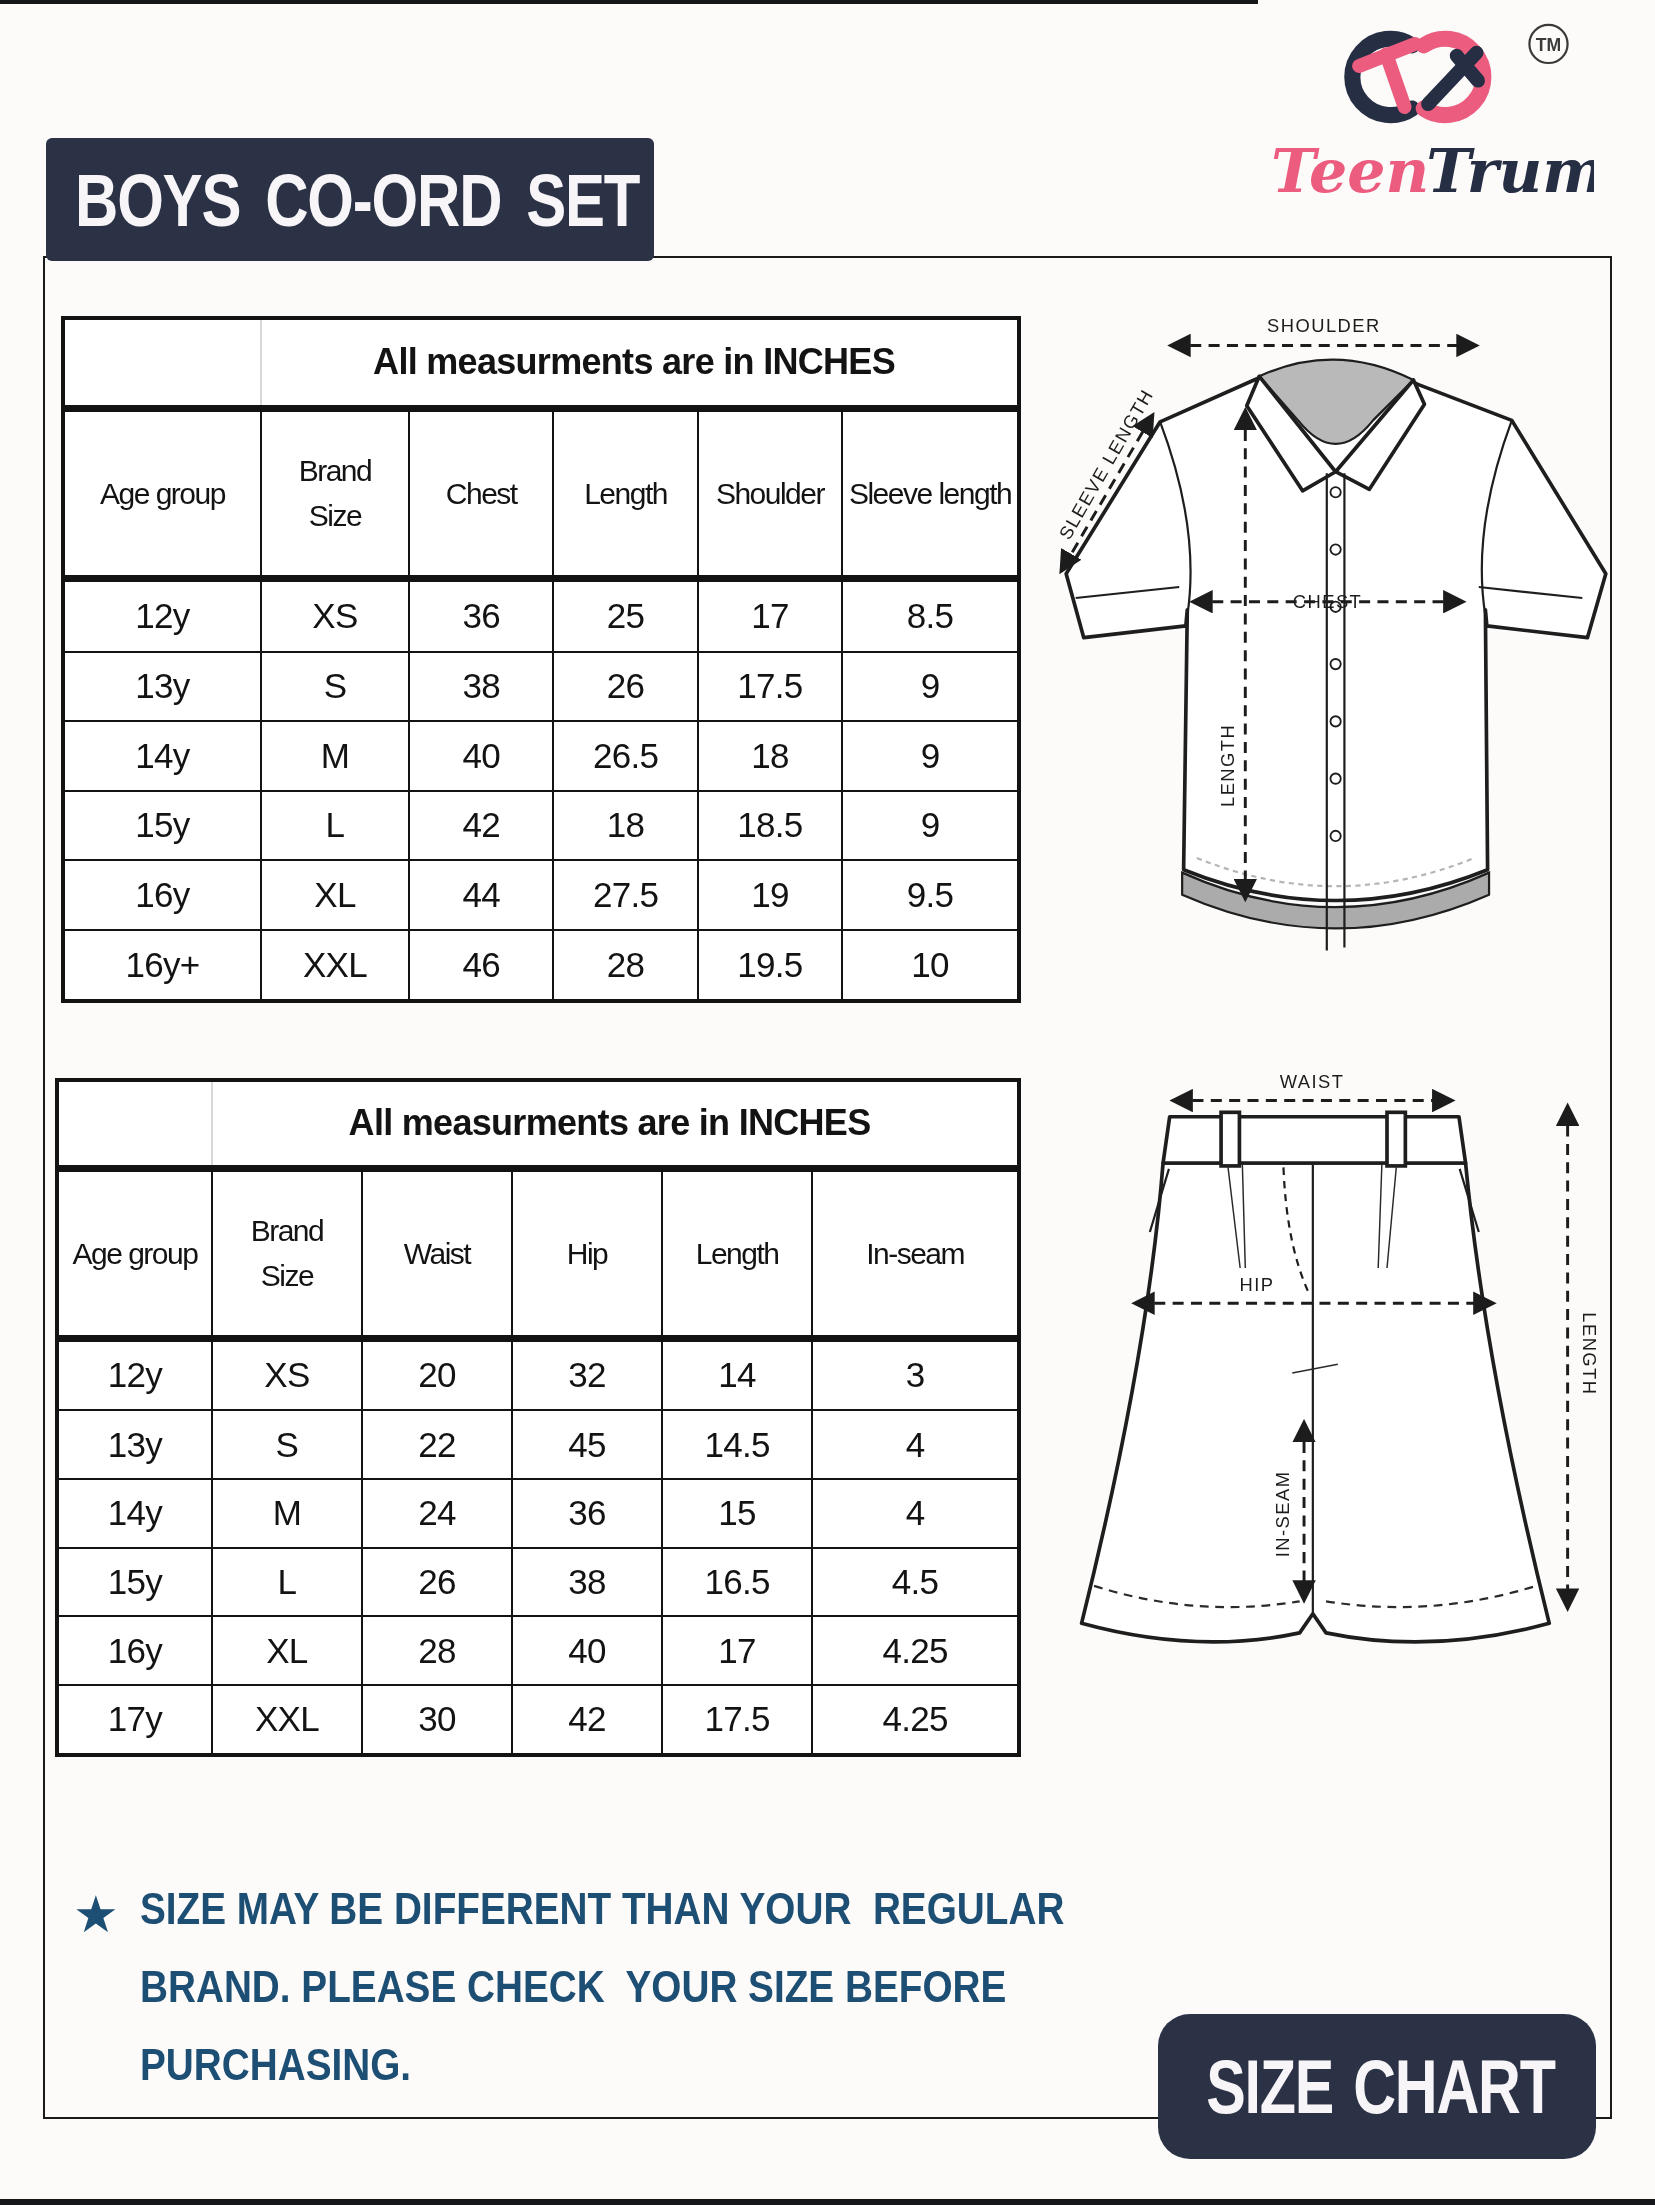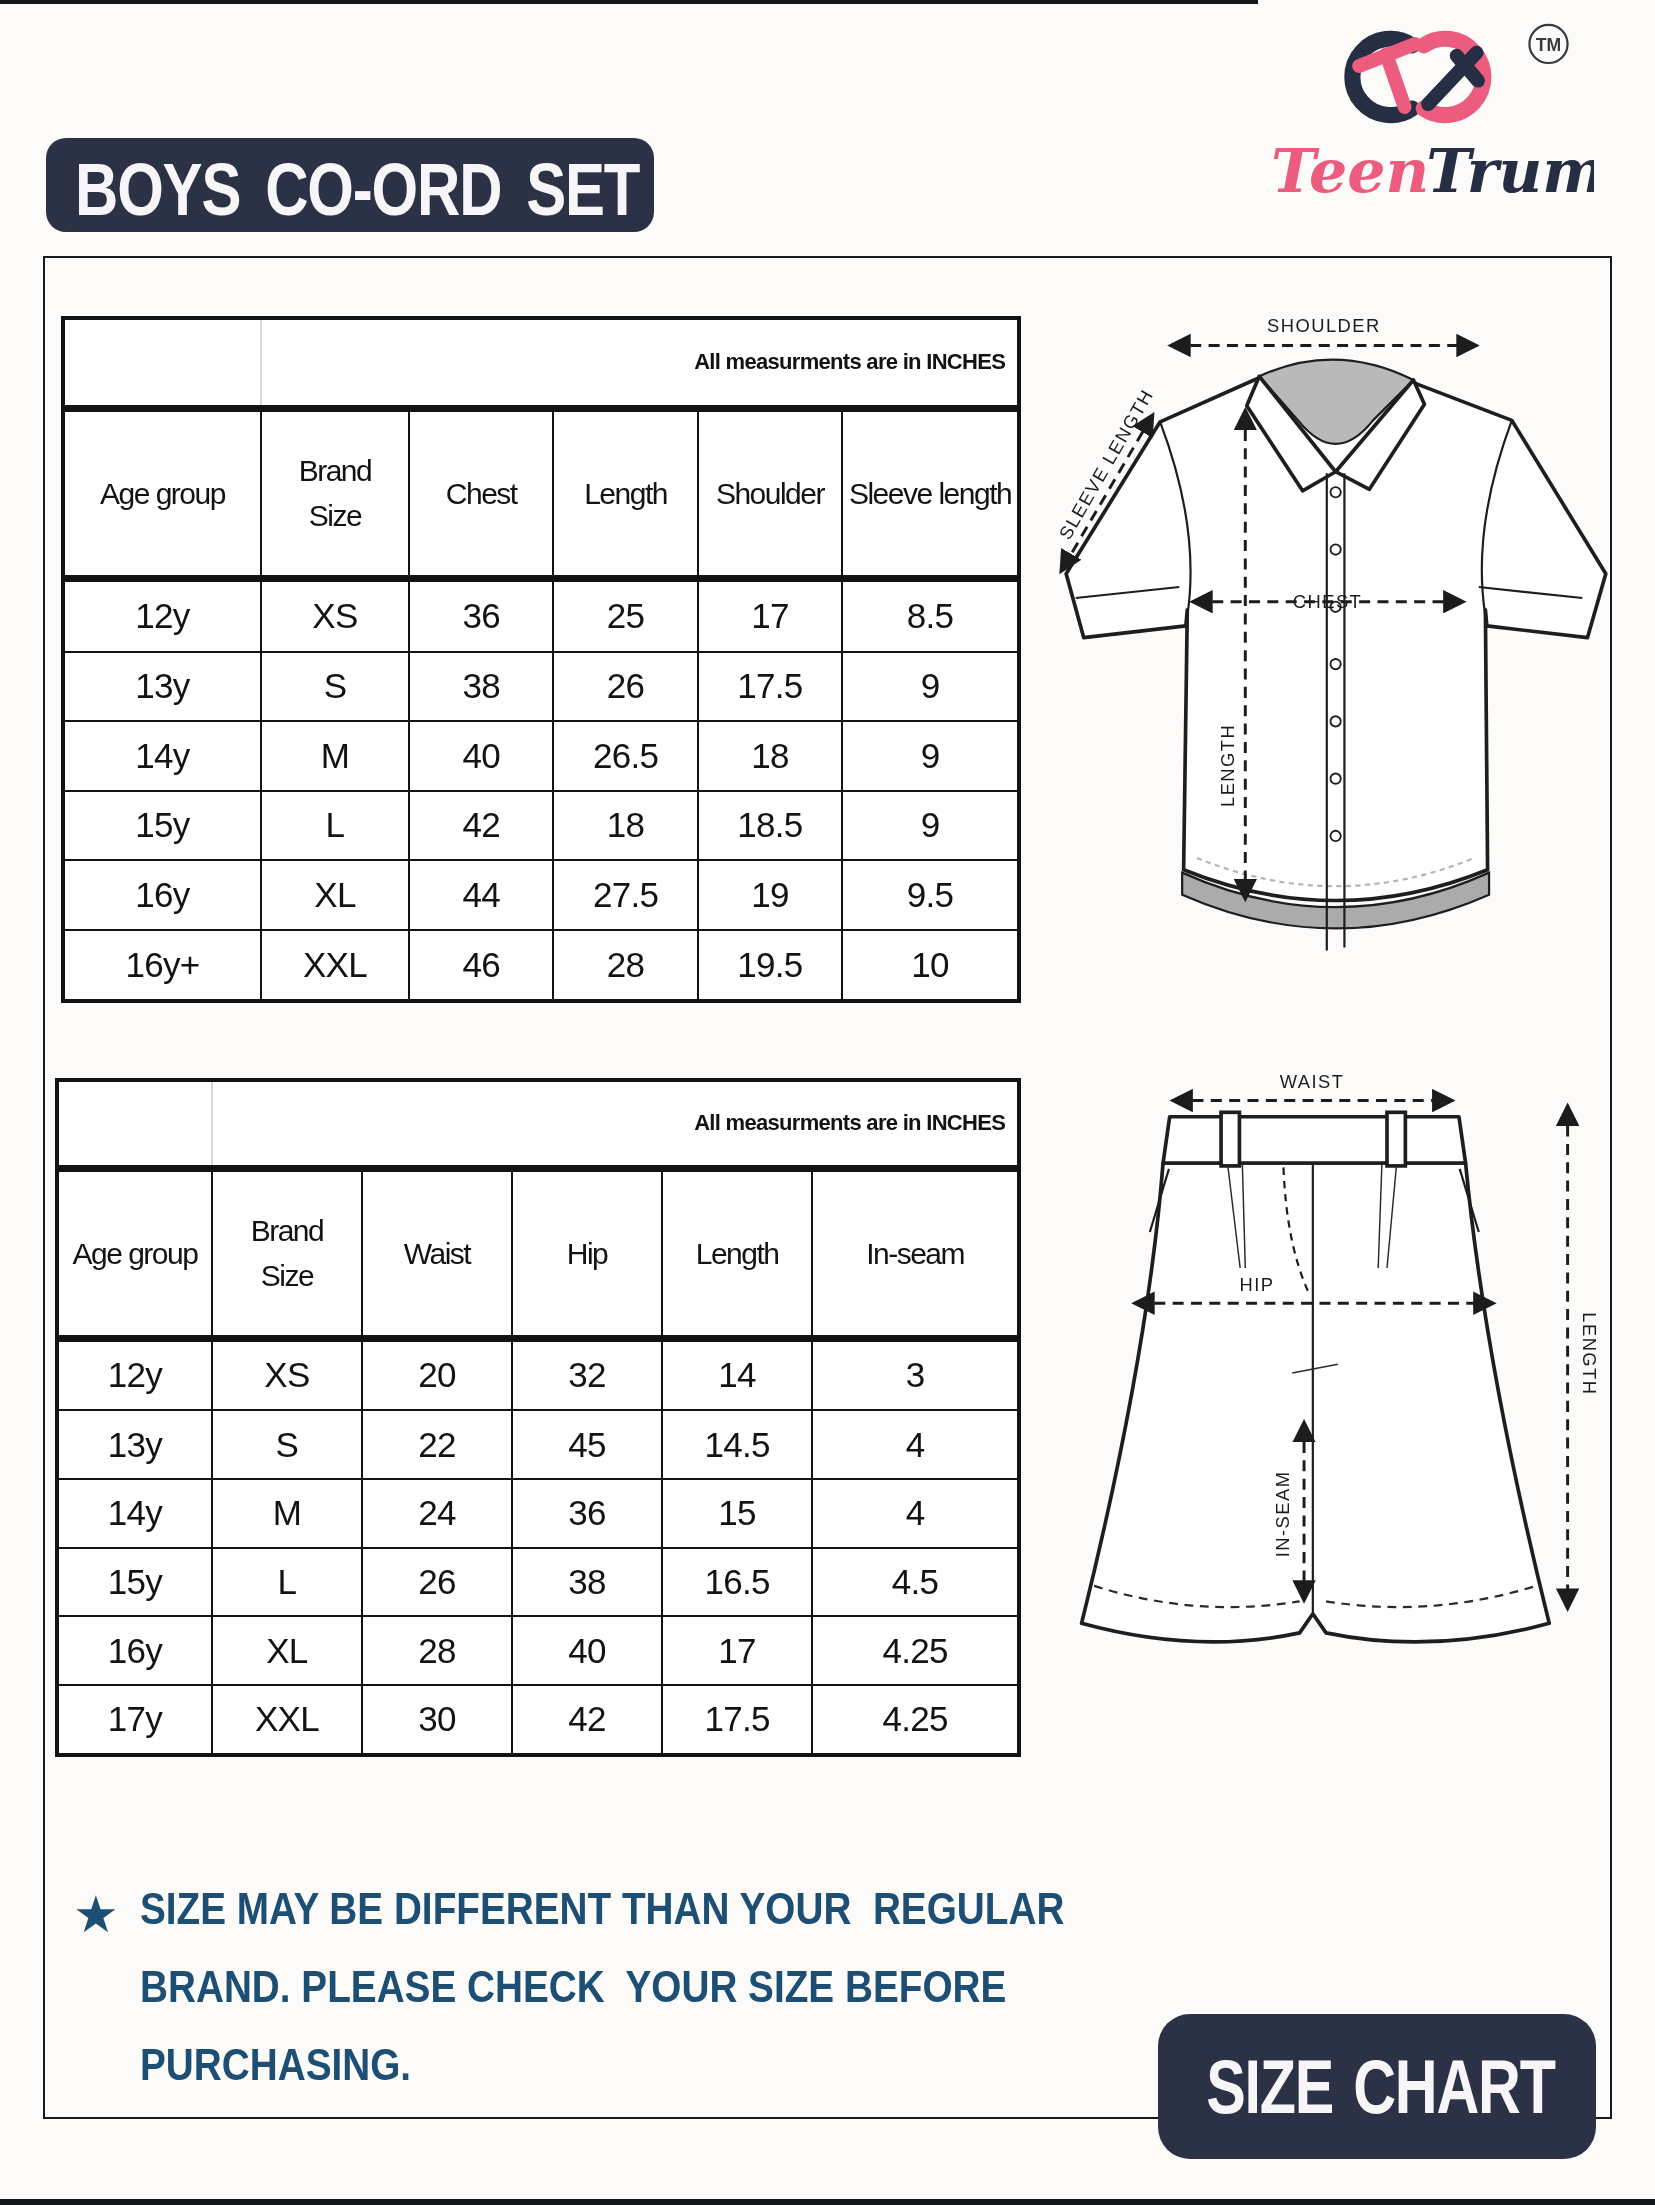--- a/index.html
+++ b/index.html
@@ -6,40 +6,40 @@
   .page{
     position:relative; width:1656px; height:2205px;
     background:#fcfbfa; overflow:hidden;
     font-family:"Liberation Sans", sans-serif;
   }
   .top-strip{position:absolute;left:0;top:0;width:1258px;height:3.7px;background:#15161a;}
   .bottom-strip{position:absolute;left:0;top:2199px;width:1656px;height:6.6px;background:#15161a;}
   .content-border{position:absolute;left:43px;top:256px;width:1565px;height:1859px;border:2.9px solid #1a1a1a;}
 
   .title-pill{
-    position:absolute;left:46px;top:138px;width:608px;height:94px;
-    background:#2c3246;border-radius:20px;display:flex;align-items:flex-end;z-index:5;
+    position:absolute;left:46px;top:138px;width:608px;height:123px;
+    background:#2c3246;border-radius:6px;display:flex;align-items:center;z-index:5;
   }
   .title-pill span{
     color:#f7f5f7;font-weight:700;font-size:75px;letter-spacing:-1.5px;word-spacing:11.8px;
     transform:scaleX(.8);transform-origin:left center;margin-left:29px;white-space:nowrap;
   }
 
   .logo{position:absolute;left:1249px;top:7.3px;width:345px;height:206px;}
 
   .size-table{
     position:absolute;border-collapse:collapse;table-layout:fixed;
     background:#fff;border:4.4px solid #131313;color:#131313;text-align:center;
   }
   .size-table td,.size-table th{border:2.9px solid #131313;font-weight:400;overflow:hidden;}
   .units-row td{border-top:none;border-bottom:7.3px solid #131313;}
   .units-row .corner{border-left:none;border-right:2.2px solid #d8d8d8;}
   .units-row .units{
-    border-left:none;font-weight:700;text-align:right;padding-right:11.8px;
-    font-size:22px;letter-spacing:-0.7px;
+    border-left:none;font-weight:700;padding-right:11.8px;
+    font-size:36px;letter-spacing:-0.7px;
   }
   .header-row th{border-bottom:7.3px solid #131313;font-size:30px;letter-spacing:-1.5px;white-space:pre-line;line-height:1.5;}
   .size-table tbody td{font-size:35px;letter-spacing:-0.7px;}
   #shirt-table{left:61px;top:316px;width:960px;height:687px;}
   #shirt-table .units-row{height:90px;} #shirt-table .header-row{height:170px;}
   #shorts-table{left:55px;top:1078px;width:966px;height:679px;}
   #shorts-table .units-row{height:88px;} #shorts-table .header-row{height:170px;}
 
   .diagram{position:absolute;}
   #shirt-svg{left:1050px;top:316px;}

